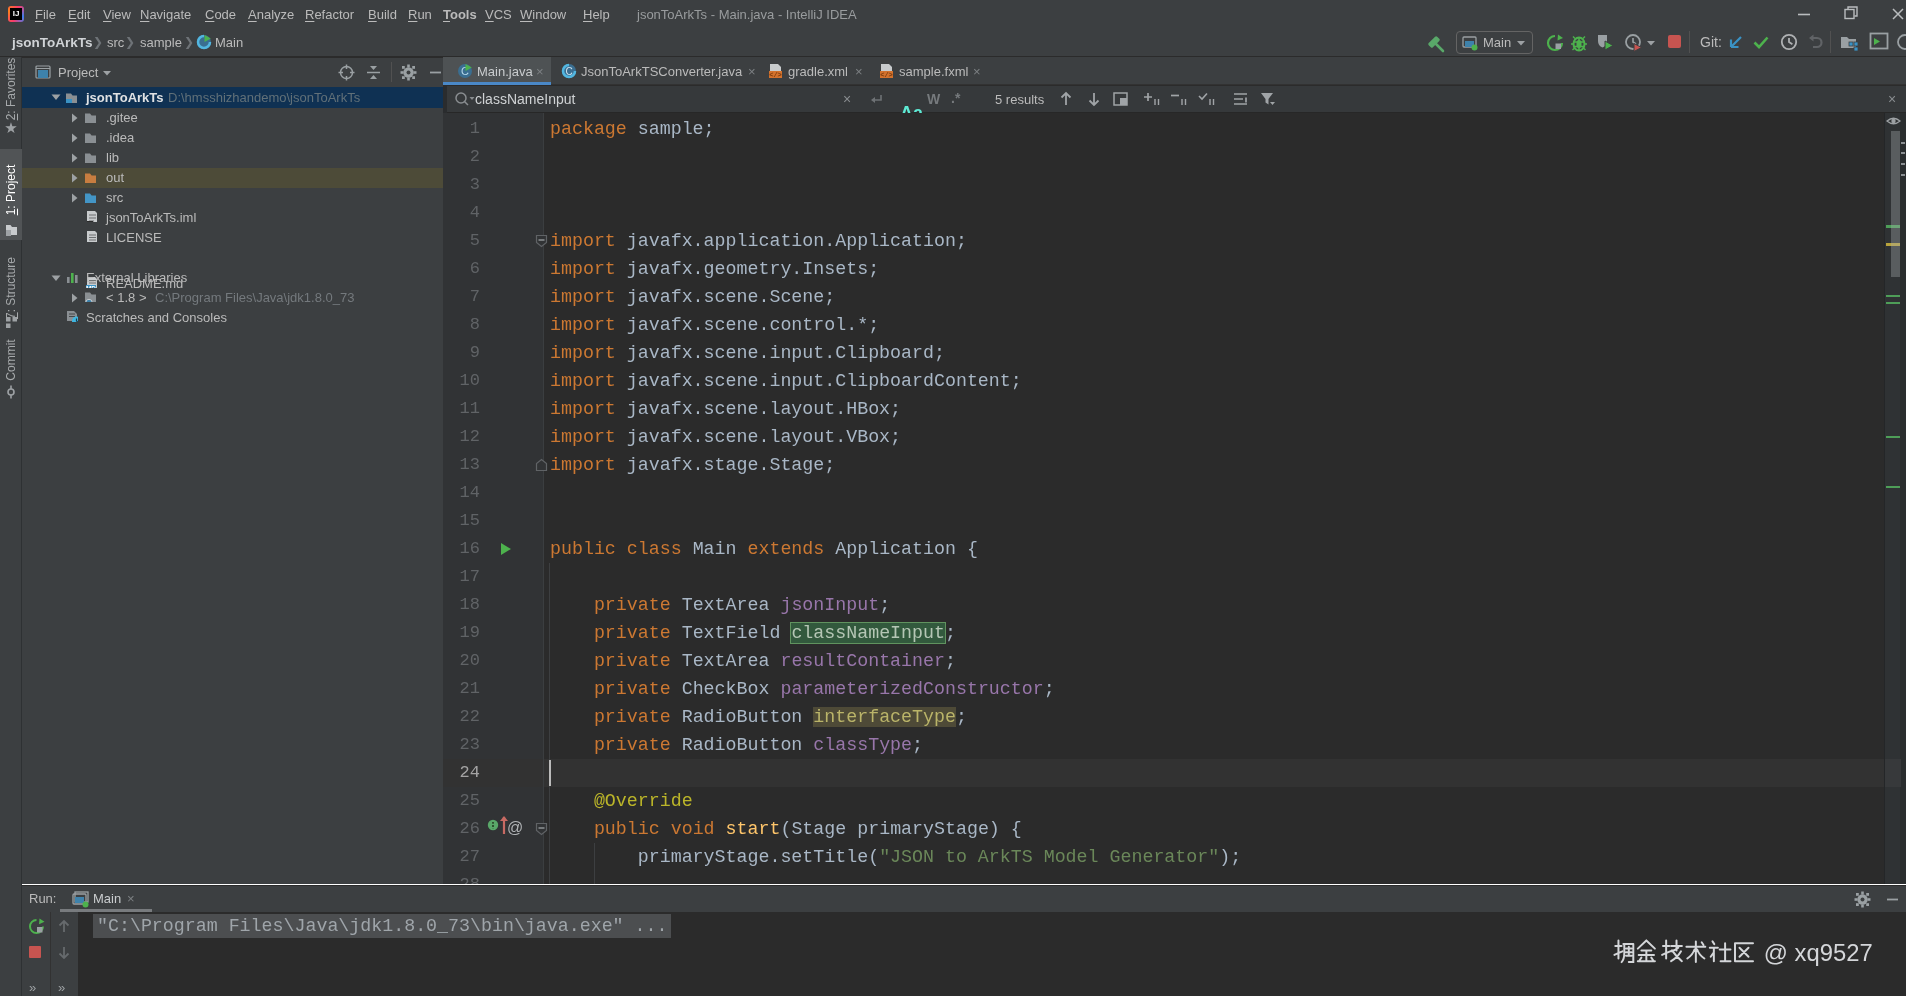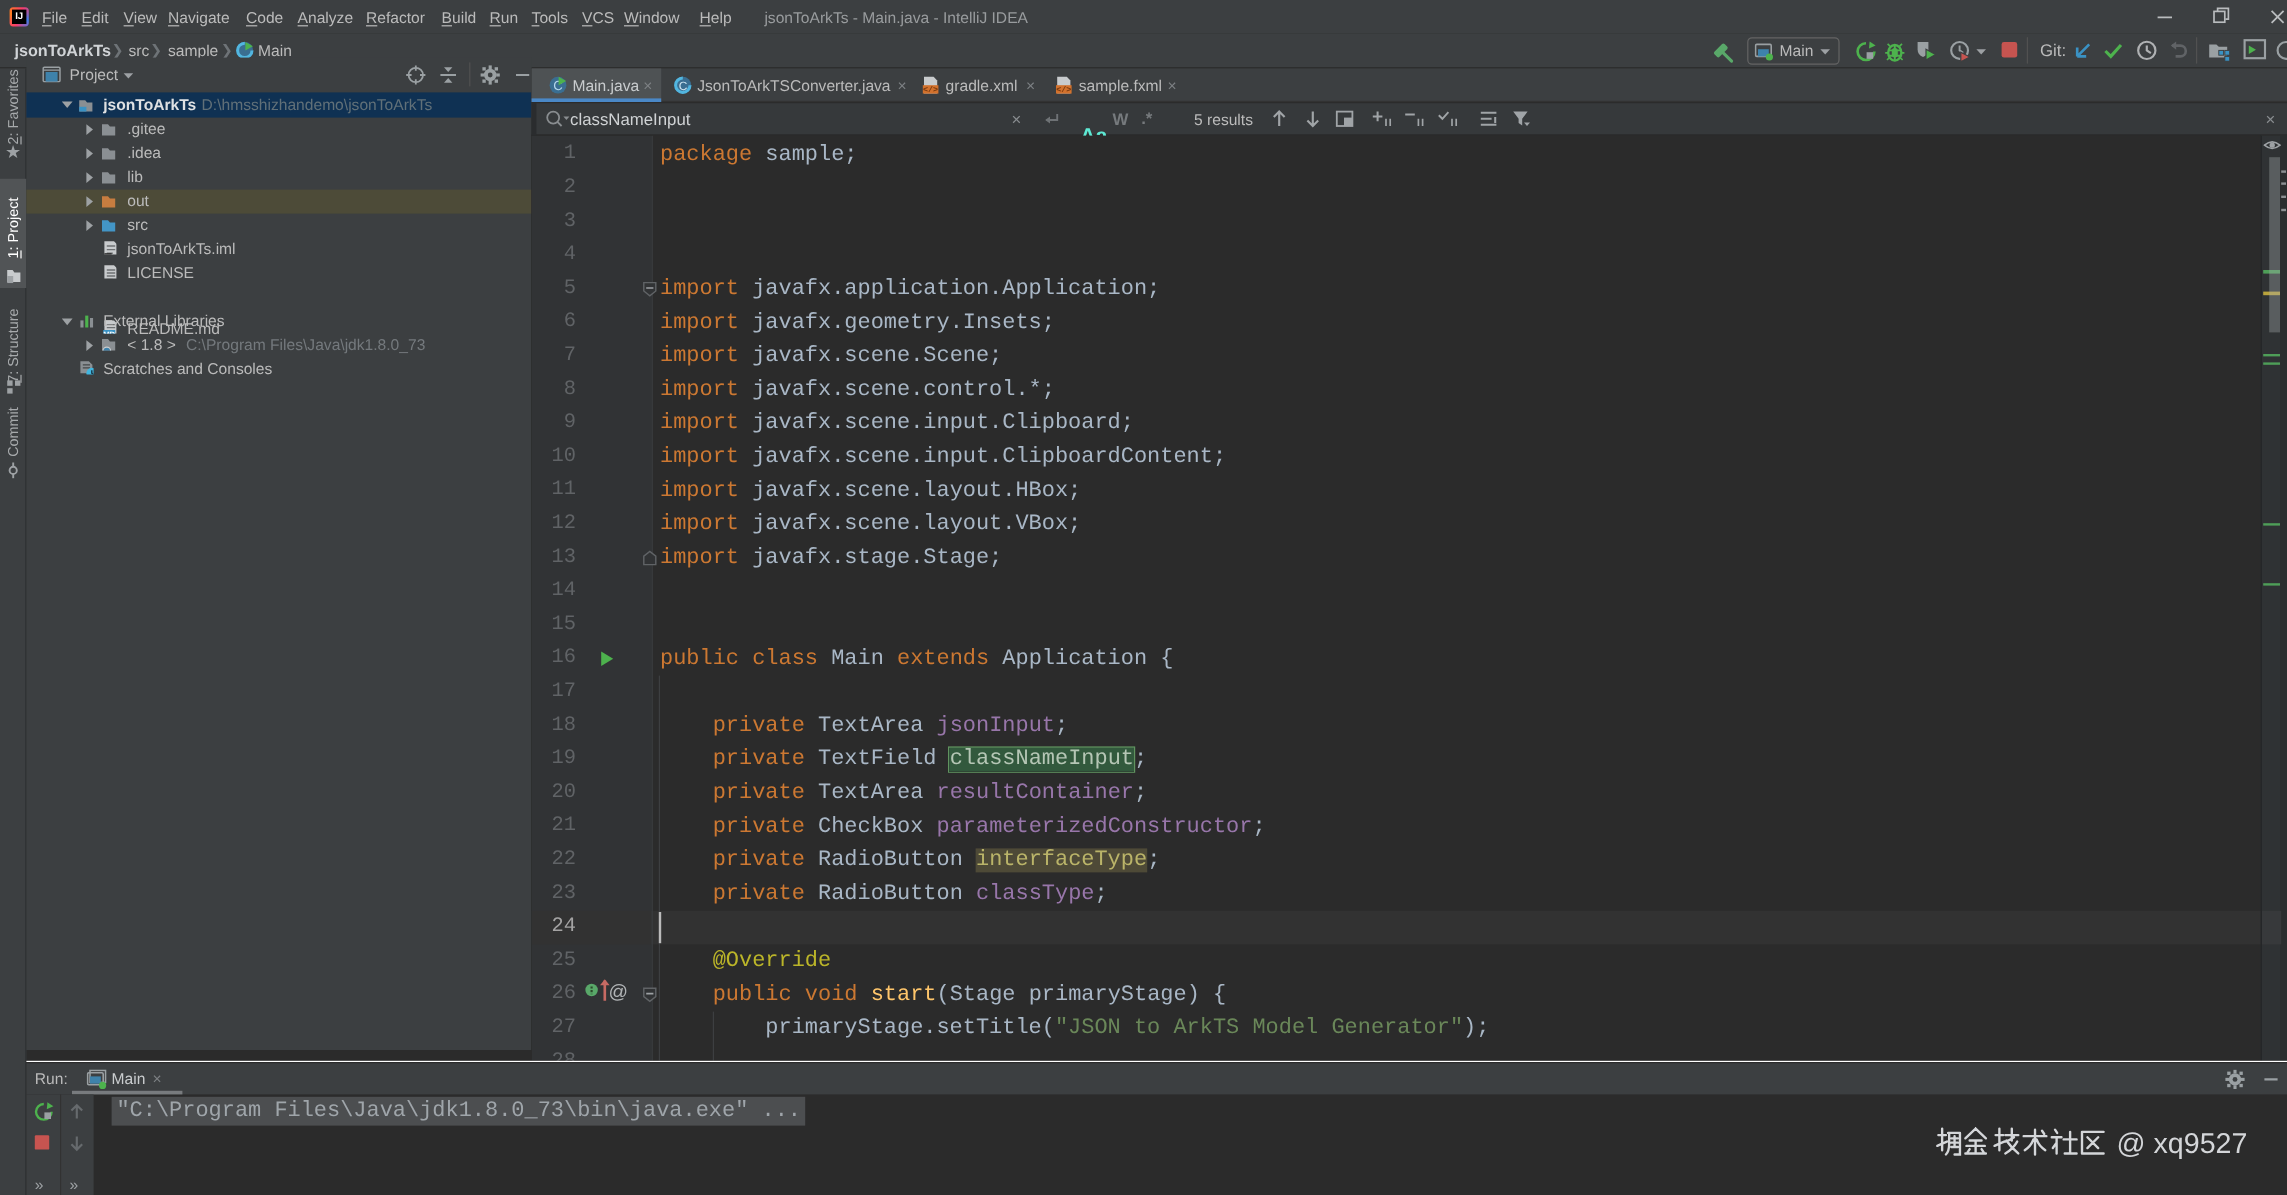--- a/index.html
+++ b/index.html
@@ -16,21 +16,21 @@
   border-bottom:1px solid #2b2b2b; }
 .crumb { position:absolute; top:7px; font-size:13px; color:#bbbbbb; }
 .crumbsep { position:absolute; top:7px; font-size:12px; color:#6e7377; }
 
 #stripe { left:0; top:57px; width:22px; height:939px; background:#3c3f41;
   border-right:1px solid #2e3133; }
 .vtext { position:absolute; width:120px; height:16px; font-size:12px; color:#a7aaac;
   text-align:center; transform:rotate(-90deg); line-height:16px; }
 .vtext u { text-decoration:underline; text-underline-offset:2px; }
 
-#project { left:22px; top:48px; width:421px; height:827px; background:#3c3f41; }
+#project { left:22px; top:58px; width:421px; height:827px; background:#3c3f41; }
 #ptree { position:absolute; left:0; top:29px; width:421px; height:798px;
   font-size:13px; color:#bbbbbb; }
 .trow { position:absolute; left:0; width:421px; height:20px; line-height:20px; }
 .tarrow { position:absolute; top:4px; width:12px; height:12px; }
 .tlabel { position:absolute; top:0; white-space:nowrap; }
 .tpath { color:#617078; }
 .tpath2 { color:#74797d; }
 
 #editor { left:443px; top:57px; width:1463px; height:827px; background:#2b2b2b; }
 #tabbar { position:absolute; left:0; top:0; width:1463px; height:28px; background:#3c3f41;
@@ -75,21 +75,21 @@
 <div class="abs" style="left:10px;top:7px;width:12px;height:12px;color:#fff;font-size:8px;font-weight:bold;text-align:center;line-height:14px;">IJ</div>
 <div class="menu" style="left:35px;"><u>F</u>ile</div>
 <div class="menu" style="left:68px;"><u>E</u>dit</div>
 <div class="menu" style="left:103px;"><u>V</u>iew</div>
 <div class="menu" style="left:140px;"><u>N</u>avigate</div>
 <div class="menu" style="left:205px;"><u>C</u>ode</div>
 <div class="menu" style="left:248px;"><u>A</u>nalyze</div>
 <div class="menu" style="left:305px;"><u>R</u>efactor</div>
 <div class="menu" style="left:368px;"><u>B</u>uild</div>
 <div class="menu" style="left:408px;"><u>R</u>un</div>
-<div class="menu" style="left:443px;"><u>T</u>ools</div>
+<div class="menu" style="left:443px;font-weight:bold;"><u>T</u>ools</div>
 <div class="menu" style="left:485px;"><u>V</u>CS</div>
 <div class="menu" style="left:520px;"><u>W</u>indow</div>
 <div class="menu" style="left:583px;"><u>H</u>elp</div>
 <div id="wintitle">jsonToArkTs - Main.java - IntelliJ IDEA</div>
 <svg class="abs" style="left:1796px;top:6px;" width="16" height="16">
         <path d="M2 8.5 h12" stroke="#b9bcbe" stroke-width="1.6"></path>
       </svg>
 <svg class="abs" style="left:1843px;top:5px;" width="16" height="16">
         <rect x="2" y="4.5" width="9" height="9" fill="none" stroke="#b9bcbe" stroke-width="1.4"></rect>
         <path d="M5 4.5 V2 h9 v9 h-2.5" fill="none" stroke="#b9bcbe" stroke-width="1.4"></path>

